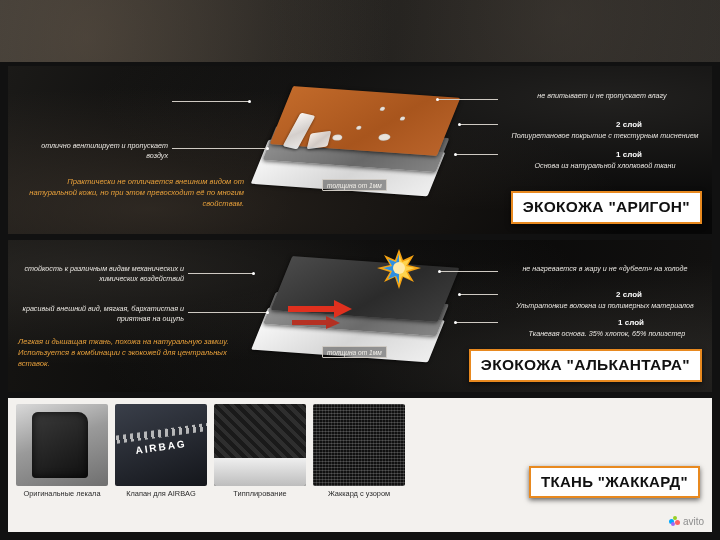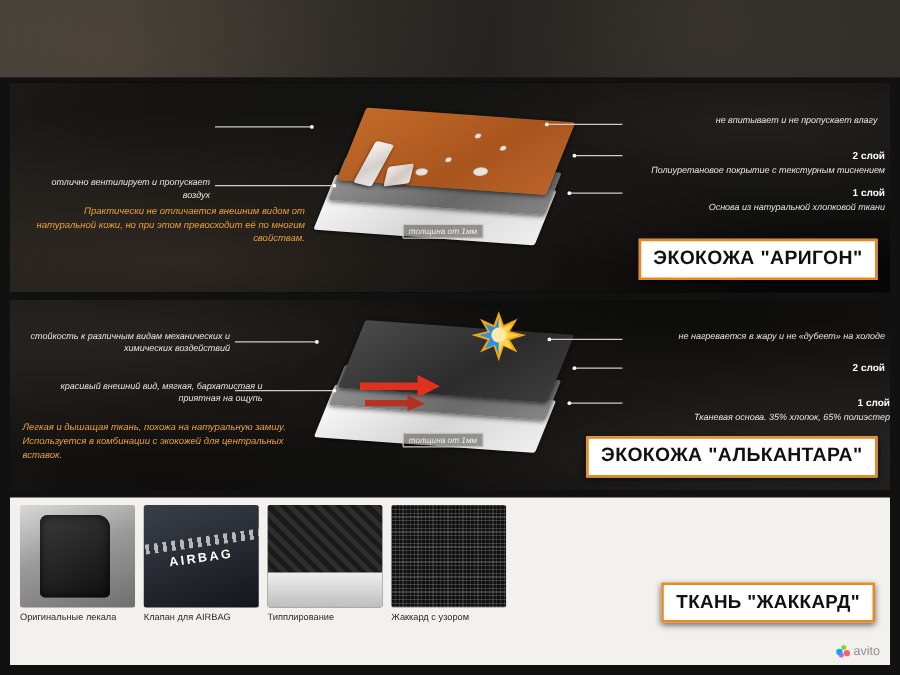--- a/index.html
+++ b/index.html
@@ -111,21 +111,21 @@
 
   
   .callout {
     position: absolute;
     color: #eae7e2;
     font-size: 7.2px;
     line-height: 1.35;
     font-style: italic;
   }
   .callout.right { text-align: right; }
-  .callout.left { text-align: right; }
+  .callout.left { text-align: center; }
   .lead {
     position: absolute;
     height: 1px;
     background: #cfcac3;
   }
   .dot-end {
     position: absolute;
     width: 3px; height: 3px;
     border-radius: 50%;
     background: #fff;
@@ -207,20 +207,21 @@
     width: 92px; height: 82px;
     border-radius: 2px;
     overflow: hidden;
     position: relative;
     background: #222;
   }
   .thumb-cap {
     margin-top: 4px;
     font-size: 7.4px;
     color: #2a2a2a;
+    text-align: center;
     line-height: 1.2;
   }
 
   
   .t1 { background: linear-gradient(160deg,#d9d9d9,#9a9a9a 45%,#6f6f6f); }
   .t1:after {
     content: "";
     position: absolute; left: 16px; top: 8px;
     width: 56px; height: 66px;
     background: linear-gradient(150deg,#3a3a3a,#101010);
@@ -342,21 +343,21 @@
       <span class="layer-num">1 слой</span><br>
       <span>Основа из натуральной хлопковой ткани</span>
     </div>
     <div class="lead" style="left:448px; top:88px; width:42px;"></div>
     <div class="dot-end" style="left:446px; top:86.5px;"></div>
 
     <div class="thickness" style="left:314px; top:113px;">
       <span>толщина от 1мм</span>
     </div>
 
-    <div class="blurb" style="left:14px; top:97px; width:222px;">
+    <div class="blurb" style="left:14px; top:110px; width:222px;">
       <span>Практически не отличается внешним видом от натуральной кожи, но при этом превосходит её по многим свойствам.</span>
     </div>
 
     <div class="badge" id="badge-arigon">
       <span>ЭКОКОЖА "АРИГОН"</span>
     </div>
   </div>
 
   <div class="panel" id="panel-alcantara">
     <div class="panel-bg alc"></div>
@@ -381,35 +382,36 @@
       <path d="M6 24 L40 24 L40 20 L54 27 L40 33 L40 29 L6 29 Z" fill="#c02414" opacity=".85"></path>
     </svg>
 
     <div class="callout right" style="left:14px; top:24px; width:162px;">
       <span>стойкость к различным видам
 механических и химических воздействий</span>
     </div>
     <div class="lead" style="left:180px; top:33px; width:66px;"></div>
     <div class="dot-end" style="left:244px; top:31.5px;"></div>
 
-    <div class="callout right" style="left:14px; top:64px; width:162px;margin-left:26px;">
+    <div class="callout right" style="left:14px; top:64px; width:162px;">
       <span>красивый внешний вид, мягкая,
 бархатистая и приятная на ощупь</span>
     </div>
     <div class="lead" style="left:180px; top:72px; width:80px;"></div>
     <div class="dot-end" style="left:258px; top:70.5px;"></div>
 
     <div class="callout left" style="left:494px; top:24px; width:206px;">
       <span>не нагревается в жару и не «дубеет» на холоде</span>
     </div>
     <div class="lead" style="left:432px; top:31px; width:58px;"></div>
     <div class="dot-end" style="left:430px; top:29.5px;"></div>
 
     <div class="callout left" style="left:494px; top:50px; width:206px;">
       <span class="layer-num">2 слой</span><br>
+      <span>Ультратонкие волокна из полимерных материалов</span>
     </div>
     <div class="lead" style="left:452px; top:54px; width:38px;"></div>
     <div class="dot-end" style="left:450px; top:52.5px;"></div>
 
     <div class="callout left" style="left:494px; top:78px; width:210px;">
       <span class="layer-num">1 слой</span><br>
       <span>Тканевая основа. 35% хлопок, 65% полиэстер</span>
     </div>
     <div class="lead" style="left:448px; top:82px; width:42px;"></div>
     <div class="dot-end" style="left:446px; top:80.5px;"></div>

